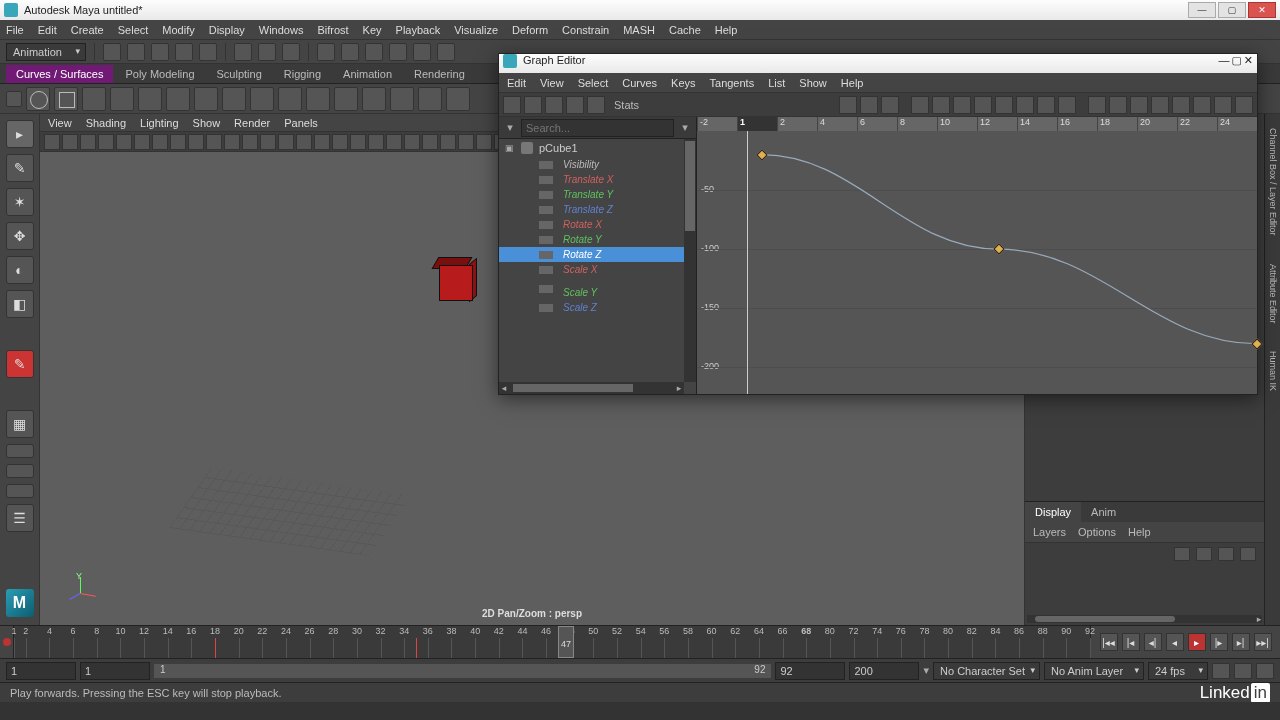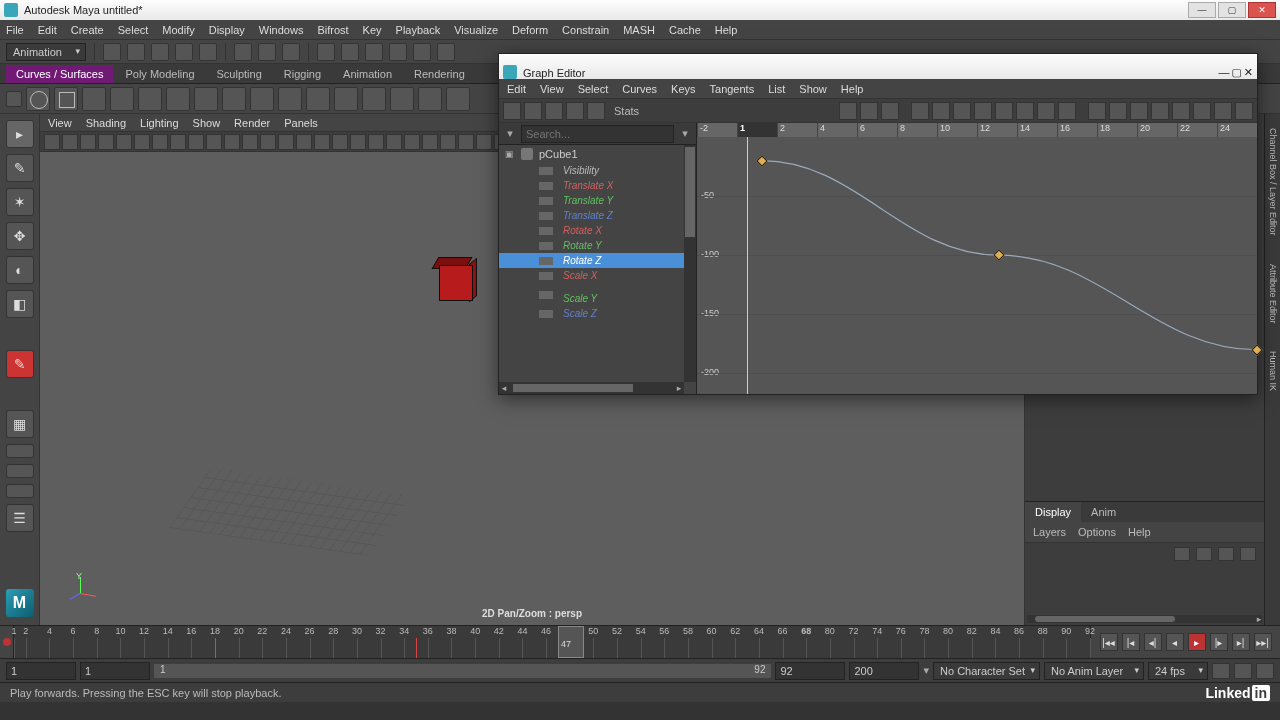--- a/index.html
+++ b/index.html
@@ -76,21 +76,21 @@
 .rp-sub { display: flex; background: #444; padding: 4px 8px; gap: 12px; color: #bbb; border-bottom: 1px solid #333; }
 .rp-icons { display: flex; justify-content: flex-end; gap: 6px; padding: 4px 8px; background: #3d3d3d; }
 .rp-icons .ri { width: 16px; height: 14px; background: #555; border: 1px solid #333; }
 .rp-body { flex: 0 0 60px; background: #3d3d3d; position: relative; }
 .rp-scroll { position: absolute; bottom: 2px; left: 2px; right: 2px; height: 8px; background: #333; }
 .rp-scroll .thumb { position: absolute; left: 8px; top: 1px; width: 140px; height: 6px; background: #666; border-radius: 3px; }
 .rp-arrow { position: absolute; bottom: 1px; width: 10px; height: 10px; color: #aaa; font-size: 9px; text-align: center; }
 
 
 .graph-editor { position: absolute; left: 498px; top: 53px; width: 760px; height: 342px; background: #444; border: 1px solid #222; box-shadow: 0 4px 18px rgba(0,0,0,.5); display: flex; flex-direction: column; z-index: 50; }
-.ge-title { height: 25px; background: linear-gradient(#fdfdfd,#e9e9e9); display: flex; align-items: flex-end; padding: 0 4px; color: #222; }
+.ge-title { height: 19px; background: linear-gradient(#fdfdfd,#e9e9e9); display: flex; align-items: flex-start; padding: 0 4px; color: #222; }
 .ge-title .logo { width: 14px; height: 14px; background: #3aa6b9; margin-right: 6px; border-radius: 2px; }
 .ge-title .wincontrols { margin-left: auto; display: flex; gap: 2px; }
 .ge-menubar { height: 20px; background: #444; display: flex; align-items: center; padding: 0 8px; gap: 14px; color: #ddd; border-bottom: 1px solid #333; }
 .ge-toolbar { height: 24px; background: #3d3d3d; display: flex; align-items: center; padding: 0 4px; gap: 3px; border-bottom: 1px solid #333; }
 .ge-toolbar .stats { margin: 0 6px; color: #bbb; }
 .ge-toolbar .spacer { flex: 1; }
 .gi { width: 18px; height: 18px; background: #555; border: 1px solid #333; }
 .ge-body { flex: 1; display: flex; min-height: 0; }
 
 .ge-outliner { width: 198px; background: #444; border-right: 1px solid #222; display: flex; flex-direction: column; }
@@ -125,39 +125,39 @@
 
 .timeline { position: absolute; left: 0; right: 0; bottom: 62px; height: 33px; background: #3a3a3a; border-top: 1px solid #222; display: flex; }
 .tl-dot { width: 14px; background: #444; border-right: 1px solid #222; display: flex; align-items: center; justify-content: center; }
 .tl-dot span { width: 8px; height: 8px; background: #b33; border-radius: 50%; }
 .tl-track { flex: 1; position: relative; background: #3a3a3a; }
 .tl-nums { position: absolute; top: 0; left: 0; right: 0; height: 12px; display: flex; font-size: 9px; color: #bbb; }
 .tl-nums span { position: absolute; transform: translateX(-50%); }
 .tl-ticks { position: absolute; top: 12px; left: 0; right: 0; bottom: 0; }
 .tl-ticks .tick { position: absolute; top: 0; bottom: 0; width: 1px; background: #555; }
 .tl-key { position: absolute; top: 12px; bottom: 0; width: 1px; background: #d44; }
-.tl-cursor { position: absolute; top: 0; bottom: 0; width: 26px; background: #555; border: 1px solid #888; }
+.tl-cursor { position: absolute; top: 0; bottom: 0; width: 16px; background: #555; border: 1px solid #888; }
 .tl-cursor span { position: absolute; top: 12px; left: 2px; font-size: 9px; color: #ddd; }
 .tl-controls { width: 190px; background: #444; border-left: 1px solid #222; display: flex; align-items: center; justify-content: center; gap: 4px; }
 .tl-btn { width: 18px; height: 18px; background: #555; border: 1px solid #333; display: flex; align-items: center; justify-content: center; font-size: 10px; color: #ddd; }
 .tl-btn.red { background: #b33; color: #fff; }
 
 
 .rangebar { position: absolute; left: 0; right: 0; bottom: 38px; height: 24px; background: #3d3d3d; border-top: 1px solid #222; display: flex; align-items: center; gap: 4px; padding: 0 6px; }
 .rangebar input { background: #333; border: 1px solid #222; color: #ccc; padding: 2px 4px; width: 70px; font-size: 11px; }
 .range-track { flex: 1; height: 14px; background: #333; position: relative; }
 .range-track .thumb { position: absolute; left: 0; top: 0; bottom: 0; width: 100%; background: #555; }
 .rightdd { background: #3a3a3a; border: 1px solid #222; padding: 2px 14px 2px 6px; position: relative; min-width: 100px; }
 .rightdd::after { content: "▾"; position: absolute; right: 4px; top: 2px; font-size: 9px; }
 .endicons { display: flex; gap: 4px; }
 .endicons .ei { width: 18px; height: 16px; background: #555; border: 1px solid #333; }
 
 
 .statusbar { position: absolute; left: 0; right: 0; bottom: 18px; height: 20px; background: #3d3d3d; border-top: 1px solid #222; display: flex; align-items: center; padding: 0 10px; color: #bbb; }
-.statusbar .linkedin { margin-left: auto; font-weight: bold; color: #fff; font-size: 14px; }
+.statusbar .linkedin { margin-left: auto; font-weight: normal; color: #fff; font-size: 17px; }
 .statusbar .linkedin .box { display: inline-block; background: #fff; color: #3d3d3d; padding: 0 3px; border-radius: 2px; margin-left: 1px; }
 </style>
 </head>
 <body>
 
 <div class="titlebar">
   <div class="logo"></div>
   <span>Autodesk Maya  untitled*</span>
   <div class="wincontrols">
     <div class="wbtn">—</div>

